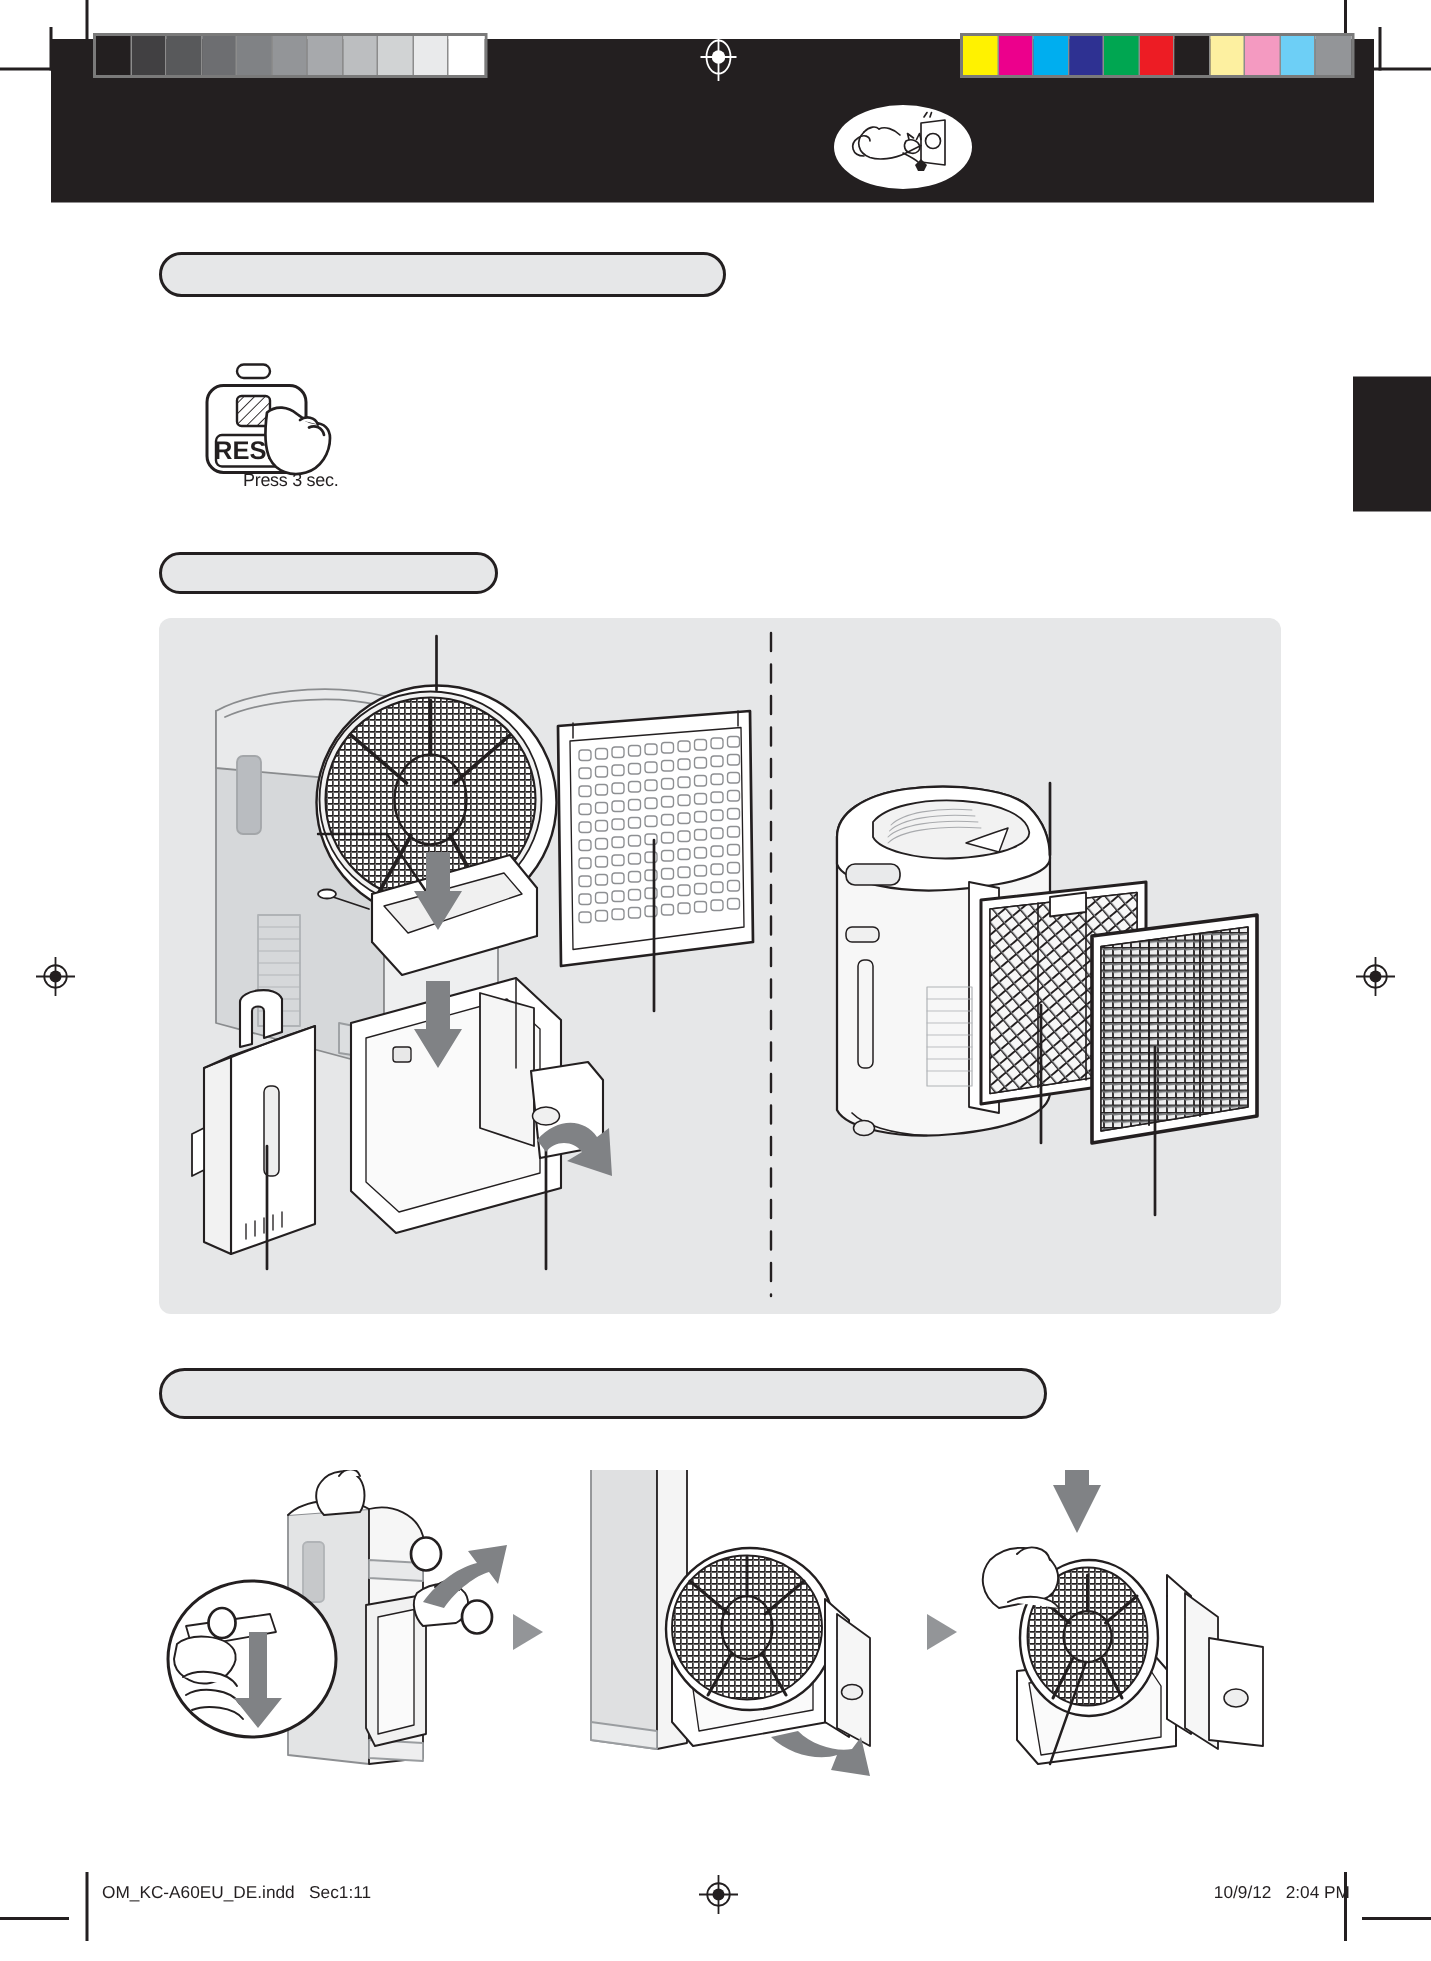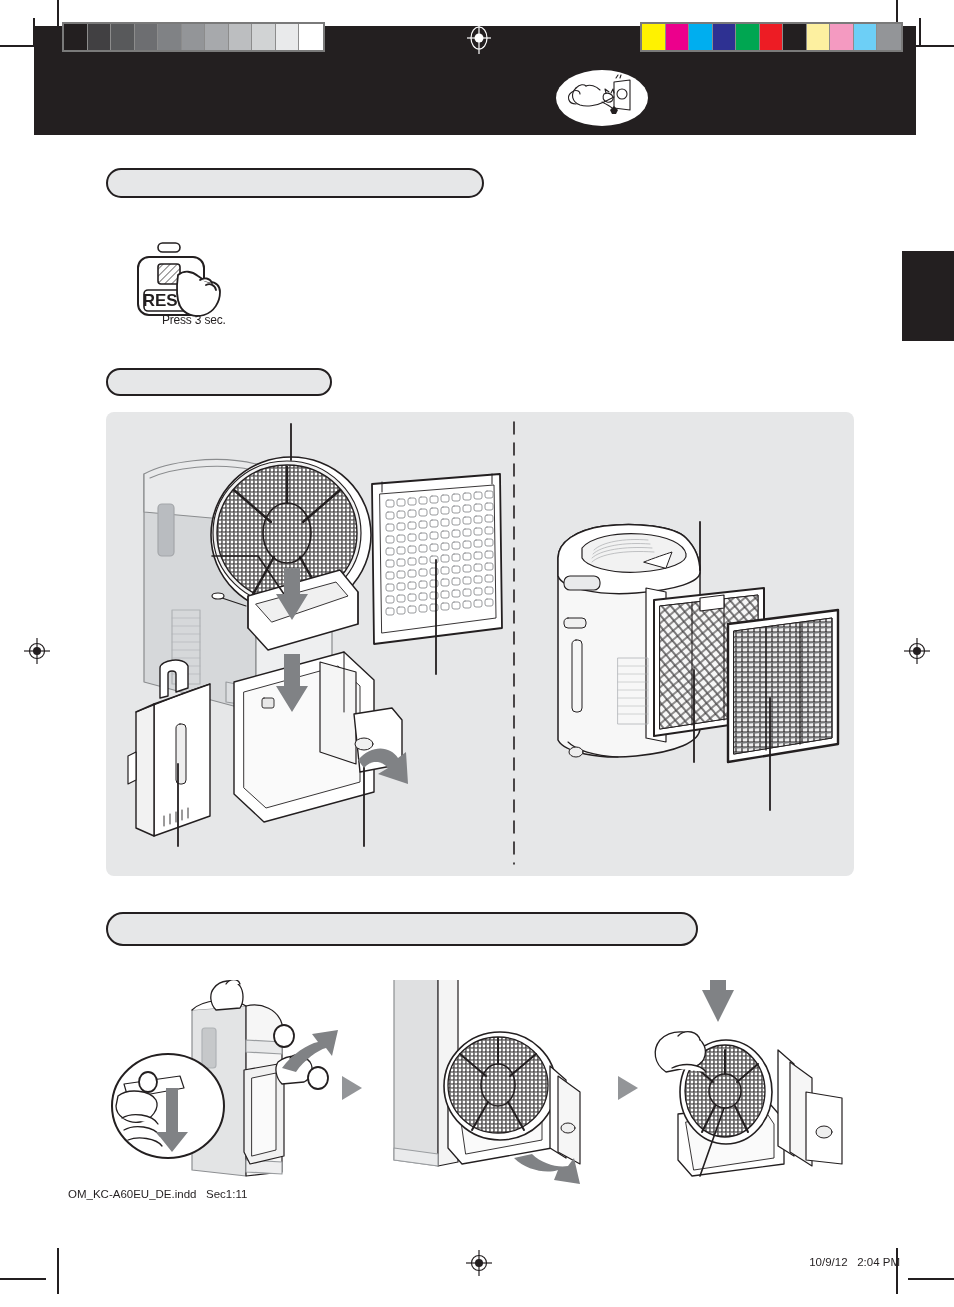--- a/index.html
+++ b/index.html
@@ -71,21 +71,21 @@
   .main-panel{
     position:absolute;left:106px;top:412px;width:748px;height:464px;
     background:#e6e7e8;border-radius:8px;
   }
 
   
   .steps-row{position:absolute;left:106px;top:980px;width:800px;height:220px;}
 
   
   .footer-left{
-    position:absolute;left:68px;top:1188px;
+    position:absolute;left:68px;top:1256px;
     font-size:11.5px;color:#231f20;white-space:pre;
   }
   .footer-right{
     position:absolute;right:54px;top:1256px;
     font-size:11.5px;color:#231f20;white-space:pre;text-align:right;
   }
 
   
   .side-tab{
     position:absolute;right:0px;top:251px;width:52px;height:90px;background:#231f20;

